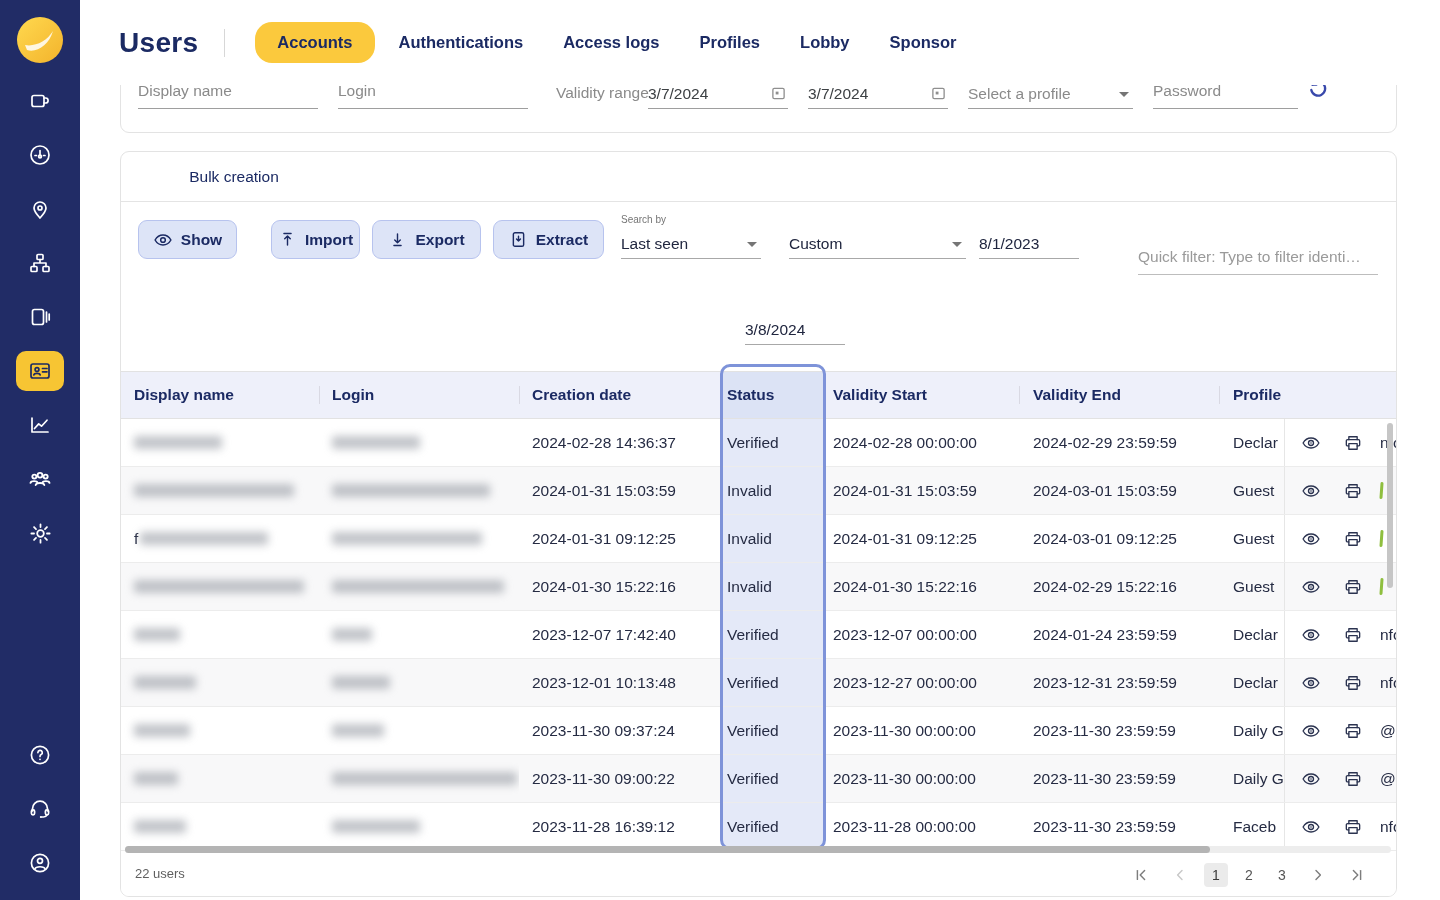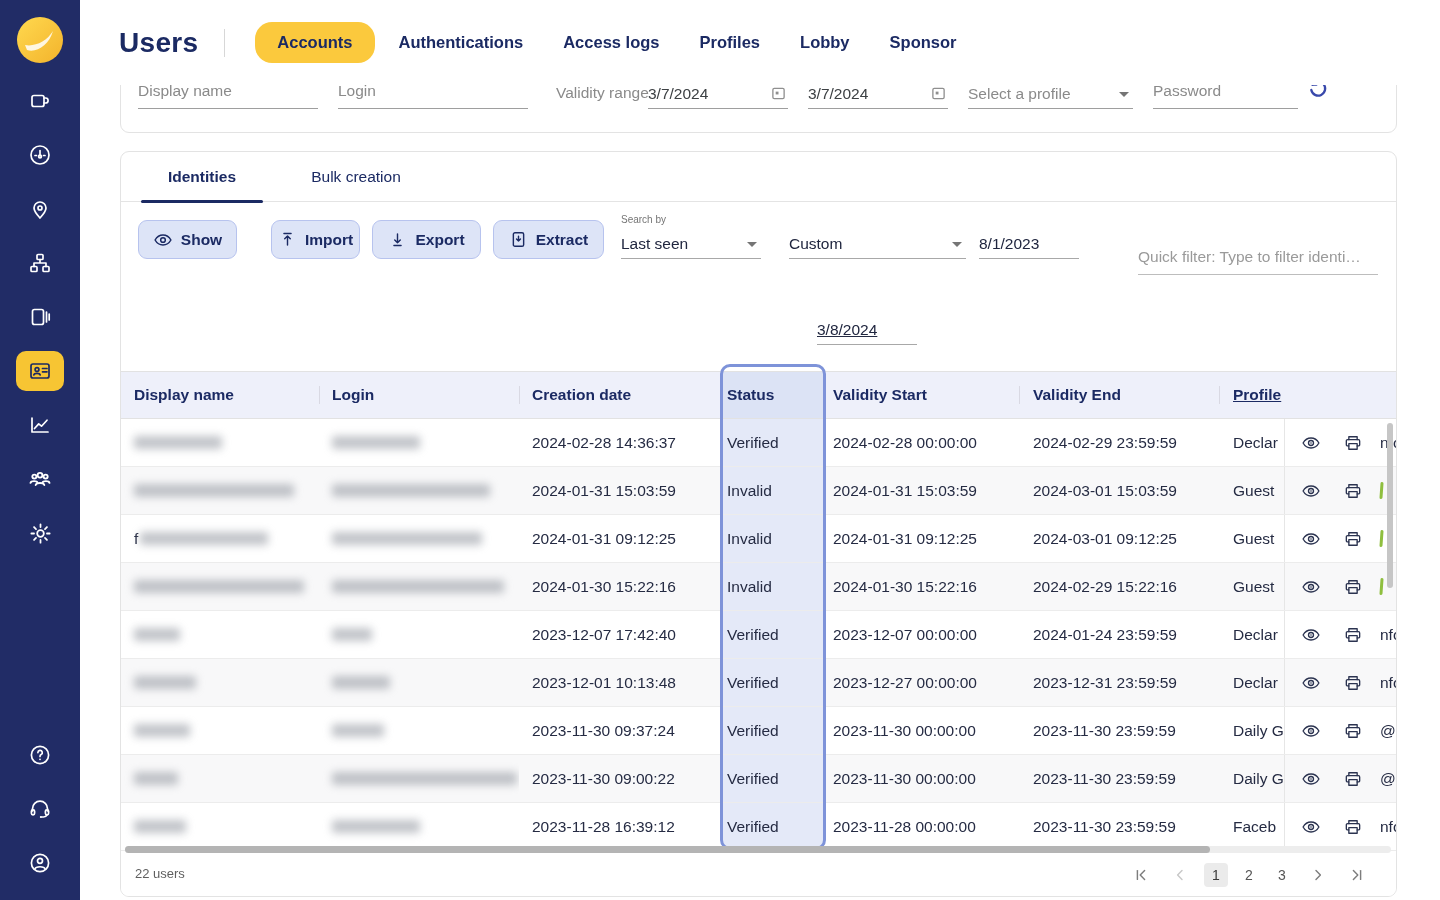--- a/index.html
+++ b/index.html
@@ -247,21 +247,20 @@
   <span class="refresh-btn">
     <svg width="24" height="24" viewBox="0 0 24 24" fill="none" stroke="#3949ab" stroke-width="2.3" stroke-linecap="round" stroke-linejoin="round">
       <path d="M6.5 9.5a7 7 0 1 1-1.2 5.5"></path>
         <path d="M6.2 5.2v4.4h4.4"></path>
     </svg>
   </span>
 </section>
 
 <section class="card panel-card">
   <div class="tabs-row">
-    <div class="tab t1 active">Identities</div>
     <div class="tab t2">Bulk creation</div>
   </div>
 
   <div class="btn" style="left:17px;width:99px;">
     <svg width="20" height="20" viewBox="0 0 24 24">
         <path d="M2.5 12s3.4-6 9.5-6 9.5 6 9.5 6-3.4 6-9.5 6-9.5-6-9.5-6z"></path>
         <circle cx="12" cy="12" r="2.8"></circle>
       </svg>
     <span>Show</span>
   </div>
@@ -293,33 +292,33 @@
   <div class="tb-field" style="left:668px;width:177px;">
     <span class="ftext">Custom</span>
     <span class="dd-arrow"></span>
   </div>
   <div class="tb-field" style="left:858px;width:100px;">
     <span class="ftext">8/1/2023</span>
   </div>
   <div class="tb-field" style="left:1017px;width:240px;border-bottom-color:#bdbdbd;margin-top:16px;">
     <input placeholder="Quick filter: Type to filter identi…" style="">
   </div>
-  <div class="tb-field" style="left:696px;top:166px;width:100px;text-decoration:underline;">
+  <div class="tb-field" style="left:624px;top:166px;width:100px;">
     <span class="ftext">3/8/2024</span>
   </div>
 
   <div class="table-wrap">
     <div class="thead">
       <div class="th c-display">Display name</div>
       <div class="th c-login sep">Login</div>
       <div class="th c-creation sep">Creation date</div>
       <div class="th c-status">Status</div>
       <div class="th c-vstart">Validity Start</div>
       <div class="th c-vend sep">Validity End</div>
-      <div class="th c-profile sep" style="width:164px;text-decoration:underline;">Profile</div>
+      <div class="th c-profile sep" style="width:164px;">Profile</div>
     </div>
     <div id="table-body">
 <div class="trow">
   <div class="td c-display">
             <span class="blur" style="width:88px"></span>
           </div>
   <div class="td c-login">
             <span class="blur" style="width:88px"></span>
           </div>
   <div class="td c-creation">2024-02-28 14:36:37</div>

